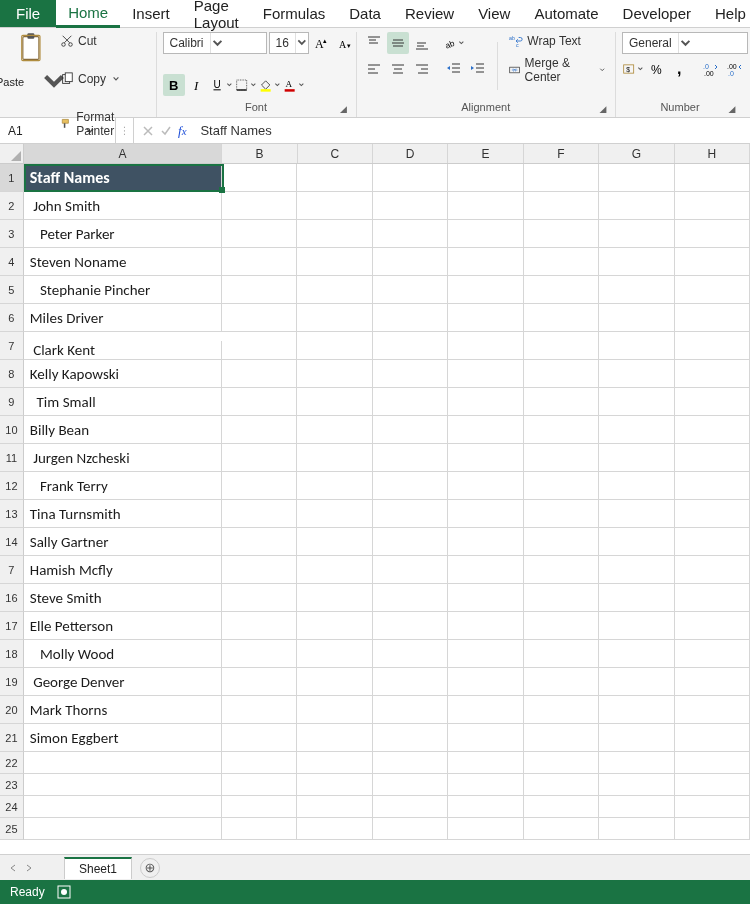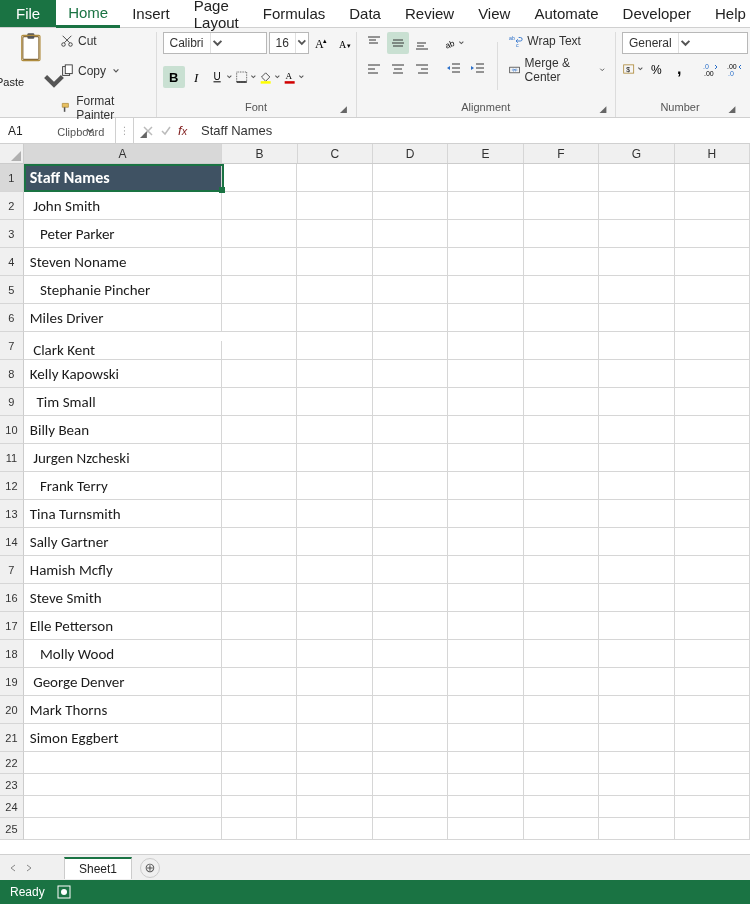--- a/index.html
+++ b/index.html
@@ -22,39 +22,39 @@
 
 .btn{display:flex;align-items:center;gap:4px;padding:2px 4px;cursor:pointer;border-radius:2px;font-size:12px;color:#333}
 .btn svg{width:14px;height:14px}
 .iconbtn{width:22px;height:22px;display:flex;align-items:center;justify-content:center;cursor:pointer;border-radius:2px}
 .iconbtn.active{background:#c9e0d2}
 .iconbtn svg{width:16px;height:16px}
 .dd{display:flex;align-items:center}
 .dd .chev{width:8px;height:8px;margin-left:2px}
 .chev path{stroke:#555;stroke-width:1.5;fill:none}
 
-.col{display:flex;flex-direction:column;gap:12px}
+.col{display:flex;flex-direction:column;gap:20px}
 .row{display:flex;align-items:center;gap:2px}
 .sep{width:1px;height:48px;background:#dcdcdc;margin:0 4px;align-self:center}
 
 .combo{display:flex;align-items:center;border:1px solid #b8b8b8;background:#fff;height:22px}
 .combo span{padding:0 6px;font-size:12px;color:#333;white-space:nowrap}
 .combo .chev{width:14px;height:100%;border-left:1px solid #e0e0e0;display:flex;align-items:center;justify-content:center}
 
 
 .bigbtn{display:flex;flex-direction:column;align-items:center;justify-content:flex-end;width:40px;gap:2px;cursor:pointer}
 .bigbtn svg{width:28px;height:32px}
 .bigbtn .lbl{font-size:11px;display:flex;align-items:center;gap:16px}
 
 
 .fbar{display:flex;align-items:center;height:26px;border-bottom:1px solid #d0d0d0;background:#fff}
 .namebox{width:116px;height:100%;border-right:1px solid #d0d0d0;display:flex;align-items:center;justify-content:space-between;padding:0 20px 0 8px;font-size:12px}
 .fbar .fxbtns{display:flex;align-items:center;gap:6px;padding:0 8px;color:#9a9a9a}
 .fbar .fxbtns svg{width:12px;height:12px}
-.fx-label{font-style:italic;font-family:Liberation Sans, sans-serif;font-size:13px;color:#7f1d1d}
+.fx-label{font-style:italic;font-family:Liberation Serif, serif;font-size:13px;color:#1d4ed8}
 .fbar input{flex:1;border:none;outline:none;font-size:13px;padding:0 6px;color:#333}
 
 
 .grid{position:relative;height:710px;overflow:hidden}
 .colheads{display:flex;height:20px;background:#f0f0f0;border-bottom:1px solid #ccc}
 .corner{width:24px;border-right:1px solid #ccc;background:#f0f0f0;position:relative}
 .corner::after{content:"";position:absolute;right:2px;bottom:2px;border:5px solid transparent;border-right-color:#b0b0b0;border-bottom-color:#b0b0b0}
 .ch{border-right:1px solid #d6d6d6;display:flex;align-items:center;justify-content:center;font-size:12px;color:#333;background:#f0f0f0}
 .ch.colA{width:200px;background:#d8d8d8}
 .ch.other{width:76px}

